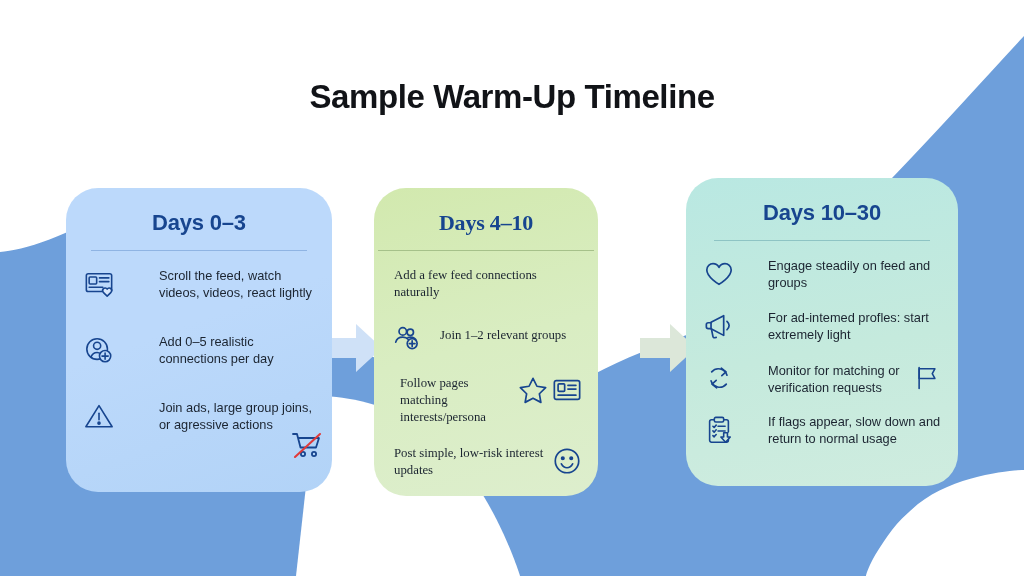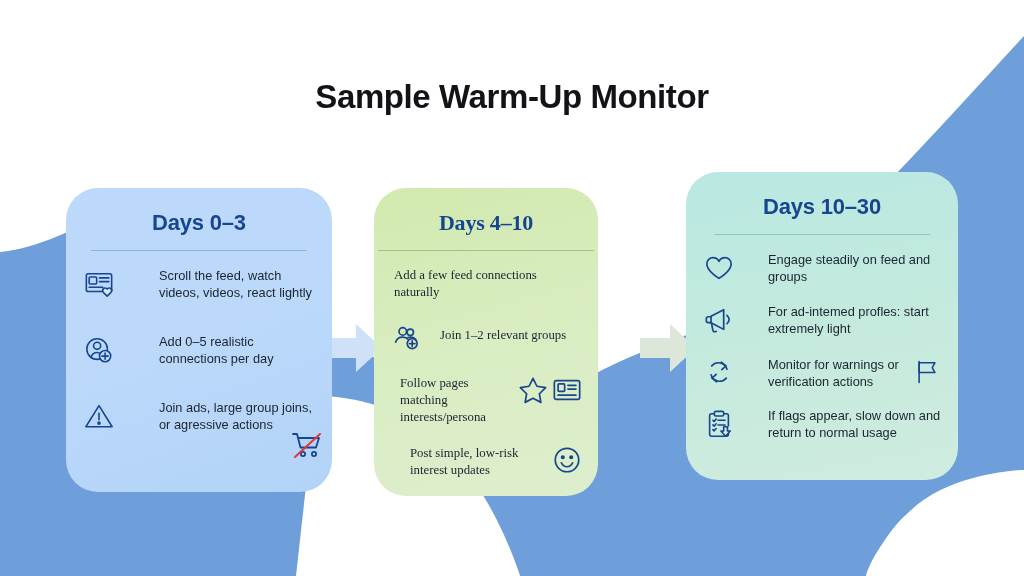--- a/index.html
+++ b/index.html
@@ -72,21 +72,21 @@
   #card-2 {
     left: 374px;
     top: 188px;
     width: 224px;
     height: 308px;
     background: linear-gradient(165deg, #d2e9ae 0%, #d9edc2 50%, #ddeecd 100%);
     font-family: Liberation Serif, serif;
   }
   #card-3 {
     left: 686px;
-    top: 172px;
+    top: 178px;
     width: 272px;
     height: 308px;
     background: linear-gradient(170deg, #b9e8e2 0%, #c5eadd 55%, #cfecdf 100%);
   }
 
   .card-title {
     text-align: center;
     font-size: 22px;
     font-weight: bold;
     color: #17458f;
@@ -167,21 +167,21 @@
 
     <path d="M1024,36 L1024,470 C1024,470 940,472 902,520 C876,552 872,576 872,576
              L455,576 C455,576 470,486 520,430 C566,378 640,352 700,330
              C790,298 900,170 1024,36 Z" fill="#6e9fdb"></path>
 
     <path d="M1024,470 C1024,470 930,478 892,530 C868,562 866,576 866,576 L1024,576 Z" fill="#ffffff"></path>
 
     <path d="M296,576 L520,576 C520,576 488,470 420,426 C378,400 340,396 316,396 Z" fill="#ffffff"></path>
   </svg>
 
-  <div class="title">Sample Warm-Up Monitor</div>
+  <div class="title">Sample Warm-Up Timeline</div>
 
   <svg class="arrow" id="arrow-1" viewBox="0 0 56 52">
     <path d="M0,16 L30,16 L30,2 L56,26 L30,50 L30,36 L0,36 Z" fill="#cfe1f7"></path>
   </svg>
 
   <svg class="arrow" id="arrow-2" viewBox="0 0 56 52">
     <path d="M0,16 L30,16 L30,2 L56,26 L30,50 L30,36 L0,36 Z" fill="#dce7d9"></path>
   </svg>
 
   <div class="card" id="card-1">
@@ -277,21 +277,21 @@
           <svg viewBox="0 0 32 32" width="30" height="30" fill="none" stroke="#17458f" stroke-width="1.8" stroke-linecap="round" stroke-linejoin="round">
             <rect x="2.5" y="6" width="27" height="20" rx="2"></rect>
             <rect x="6.5" y="9.5" width="7" height="8" rx="1"></rect>
             <line x1="17" y1="11" x2="25.5" y2="11"></line>
             <line x1="17" y1="15" x2="25.5" y2="15"></line>
             <line x1="6.5" y1="21.5" x2="25.5" y2="21.5"></line>
           </svg>
         </span>
       </div>
 
-      <div class="item" style="align-items:flex-start;margin-left:16px;">
+      <div class="item" style="align-items:center;">
         <span class="item-text" style="padding-left:6px;flex:1;">Post simple, low-risk interest updates</span>
         <span class="item-icon-right">
           <svg viewBox="0 0 32 32" width="30" height="30" fill="none" stroke="#17458f" stroke-width="1.8" stroke-linecap="round" stroke-linejoin="round">
             <circle cx="16" cy="16" r="12.5"></circle>
             <circle cx="11.5" cy="13" r="1.3" fill="#17458f"></circle>
             <circle cx="20.5" cy="13" r="1.3" fill="#17458f"></circle>
             <path d="M10,19 c1.6,3 4.2,4.2 6,4.2 c1.8,0 4.4-1.2 6-4.2"></path>
           </svg>
         </span>
       </div>
@@ -329,21 +329,21 @@
 
       <div class="item" style="align-items:center;">
         <span class="item-icon">
           <svg viewBox="0 0 32 32" width="30" height="30" fill="none" stroke="#17458f" stroke-width="1.8" stroke-linecap="round" stroke-linejoin="round">
             <path d="M24.5,13 A9.5,9.5 0 0,0 8.2,9.5"></path>
             <path d="M7.5,19 A9.5,9.5 0 0,0 23.8,22.5"></path>
             <path d="M18.5,5.5 L23.5,9.5 L19,13.5" fill="none"></path>
             <path d="M13.5,26.5 L8.5,22.5 L13,18.5" fill="none"></path>
           </svg>
         </span>
-        <span class="item-text" style="flex:1;">Monitor for warnings or verification actions</span>
+        <span class="item-text" style="flex:1;">Monitor for matching or verification requests</span>
         <span class="item-icon-right">
           <svg viewBox="0 0 32 32" width="28" height="28" fill="none" stroke="#17458f" stroke-width="1.8" stroke-linecap="round" stroke-linejoin="round">
             <line x1="7" y1="4" x2="7" y2="28"></line>
             <path d="M7,5.5 L25,5.5 L22,11 L25,16.5 L7,16.5 Z"></path>
           </svg>
         </span>
       </div>
 
       <div class="item">
         <span class="item-icon">

